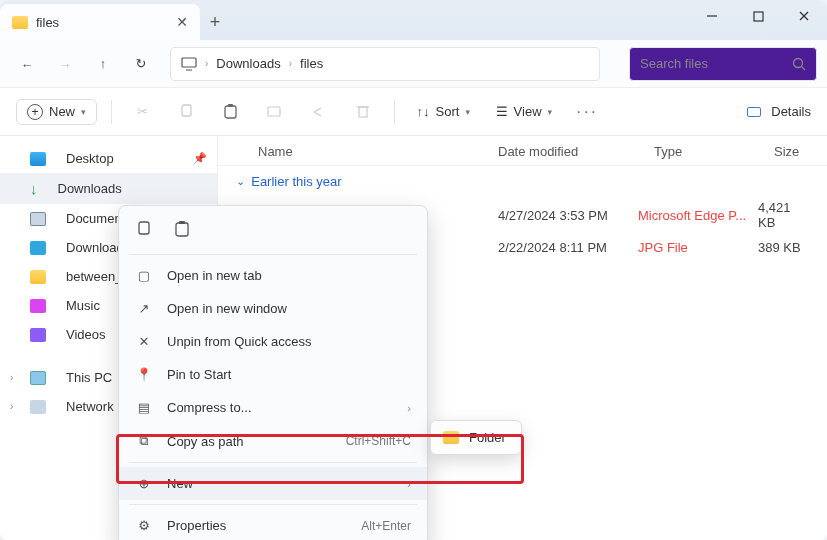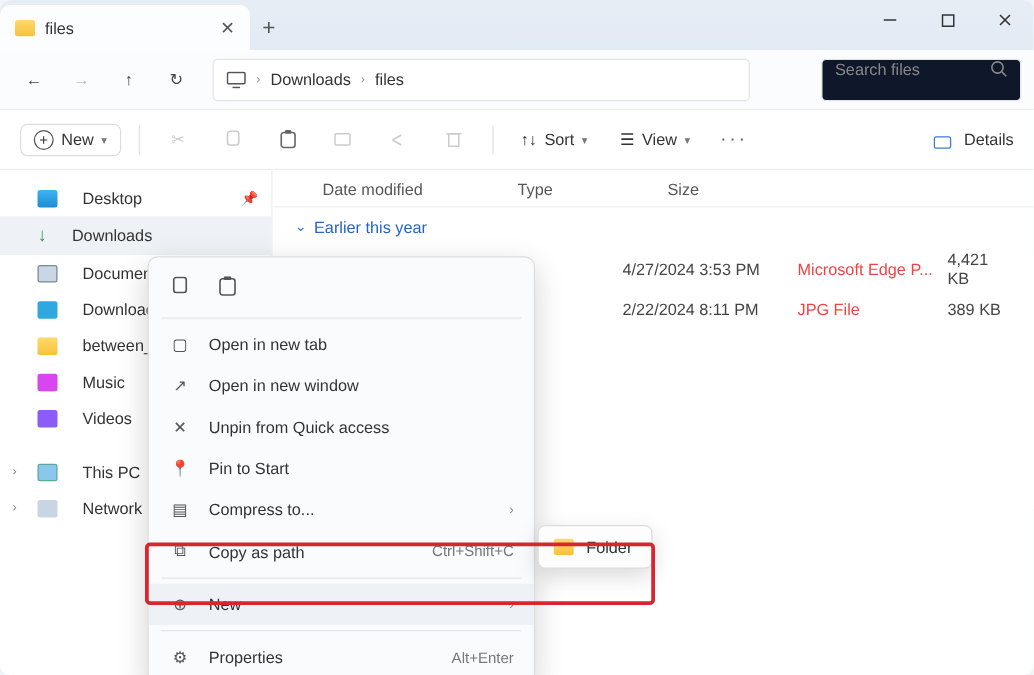--- a/index.html
+++ b/index.html
@@ -13,32 +13,32 @@
 .tab .close { margin-left:auto; font-size:14px; color:#555; cursor:pointer;}
 .newtab { width:30px; display:flex; align-items:center; justify-content:center; height:36px; margin-top:4px; color:#555; font-size:18px;}
 .wincontrols { margin-left:auto; display:flex;}
 .wincontrols > div { width:46px; height:32px; display:flex; align-items:center; justify-content:center; color:#333;}
 
 .navbar { height:48px; display:flex; align-items:center; padding:0 10px; gap:4px; background:#fbfcfd; border-bottom:1px solid #eee;}
 .nav-btn { width:34px; height:34px; display:flex; align-items:center; justify-content:center; color:#444; border-radius:4px;}
 .nav-btn.disabled{color:#bbb;}
 .address { display:flex; align-items:center; gap:8px; margin-left:8px; background:#fff; border:1px solid #e4e4e4; border-radius:4px; height:34px; padding:0 10px; flex:0 0 430px;}
 .address .sep{color:#999; font-size:10px;}
-.search { margin-left:auto; background:#0f172a; border:1px solid #e4e4e4; border-radius:4px; height:34px; width:160px; display:flex; align-items:flex-start; padding:0 10px; color:#888;}
+.search { margin-left:auto; background:#4c1d95; border:1px solid #e4e4e4; border-radius:4px; height:34px; width:188px; display:flex; align-items:center; padding:0 10px; color:#888;}
 .search .mag{margin-left:auto;}
 
 .toolbar { height:48px; display:flex; align-items:center; padding:0 16px; gap:10px; border-bottom:1px solid #eee; background:#fff;}
 .newbtn { display:flex; align-items:center; gap:6px; border:1px solid #ddd; padding:4px 10px; border-radius:6px;}
 .newbtn .plus{ width:16px;height:16px;border:1.3px solid #555;border-radius:50%;display:flex;align-items:center;justify-content:center;font-size:12px;line-height:1;}
 .tool-ico{ width:34px;height:34px;display:flex;align-items:center;justify-content:center;color:#666;}
 .tool-ico.disabled{color:#ccc;}
 .tsep{width:1px;height:24px;background:#e4e4e4;margin:0 4px;}
 .sortbtn,.viewbtn{display:flex;align-items:center;gap:6px;padding:4px 8px;}
 .more{font-size:16px;letter-spacing:2px;}
-.details{margin-left:auto;display:flex;align-items:flex-end;gap:10px;}
+.details{margin-left:auto;display:flex;align-items:center;gap:10px;}
 .details .dbox{width:14px;height:10px;border:1.3px solid #3a7bd5;border-radius:2px;}
 
 .body{flex:1;display:flex;position:relative;}
 .sidebar{width:218px;border-right:1px solid #eee;padding:8px 0;overflow:hidden;}
 .side-item{display:flex;align-items:center;gap:20px;padding:7px 10px 7px 30px;position:relative;}
 .side-item.sel{background:#eef2f7;}
 .side-item .pin{margin-left:auto;color:#888;font-size:11px;}
 .side-group{margin-top:14px;}
 .side-item .chev{position:absolute;left:10px;color:#888;font-size:10px;}
 .ico{width:16px;height:14px;border-radius:2px;display:inline-block;flex-shrink:0;}
@@ -236,20 +236,21 @@
         <div class="side-item">
             <span class="chev">›</span>
             <span class="ico net"></span>
             <span>Network</span>
           </div>
       </div>
     </div>
 
     <div class="main">
       <div class="columns">
+        <div class="col-name">Name</div>
         <div class="col-date">Date modified</div>
         <div class="col-type">Type</div>
         <div class="col-size">Size</div>
       </div>
       <div class="group-hdr">
         <span class="gv">⌄</span>
         <span>Earlier this year</span>
       </div>
       <div class="row">
         <div class="rname">

